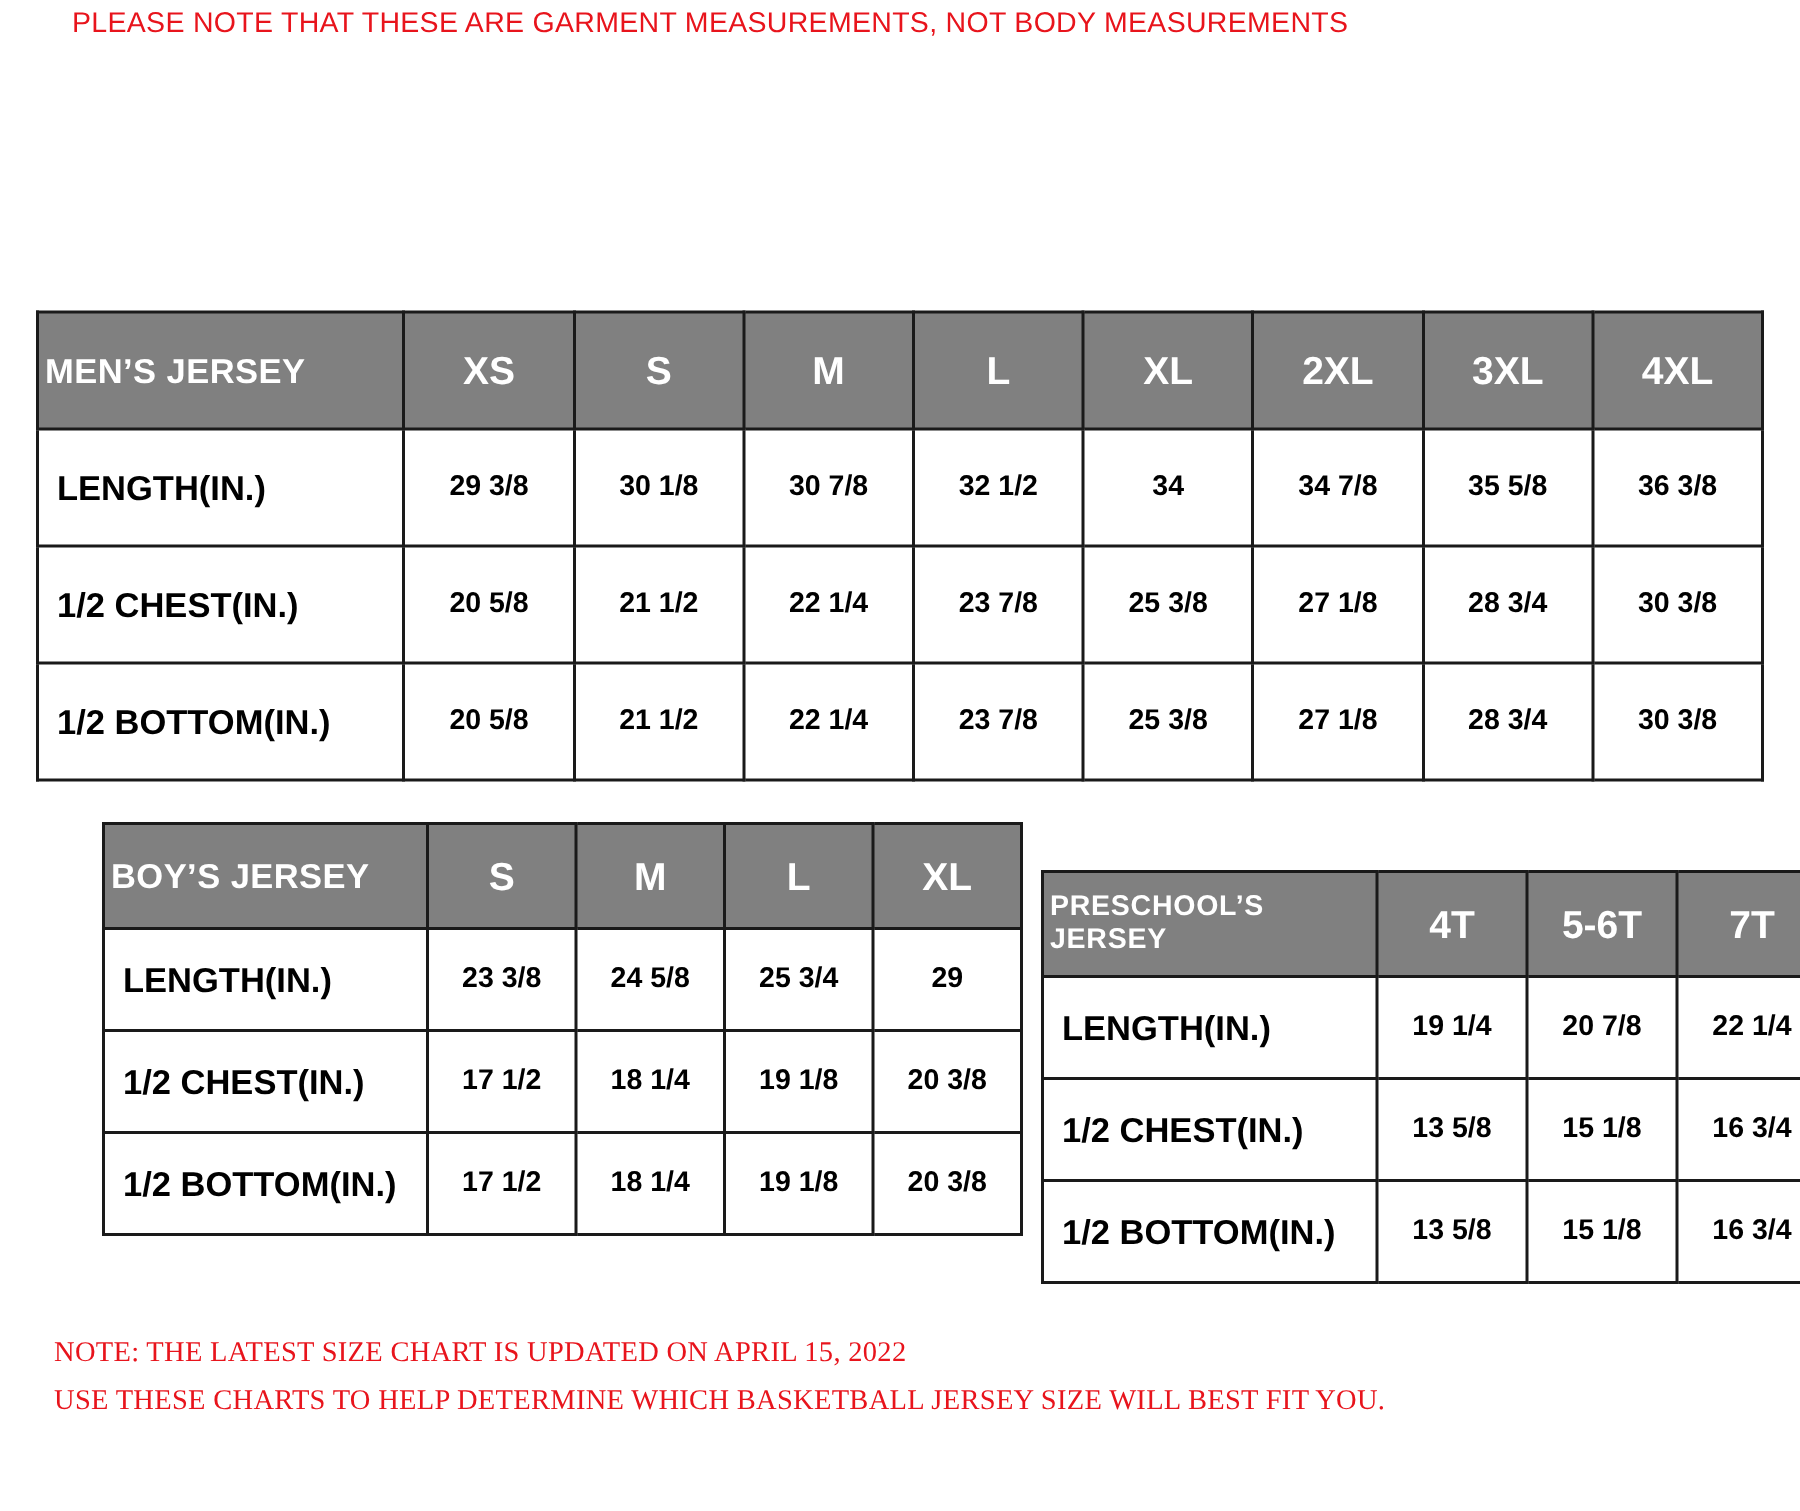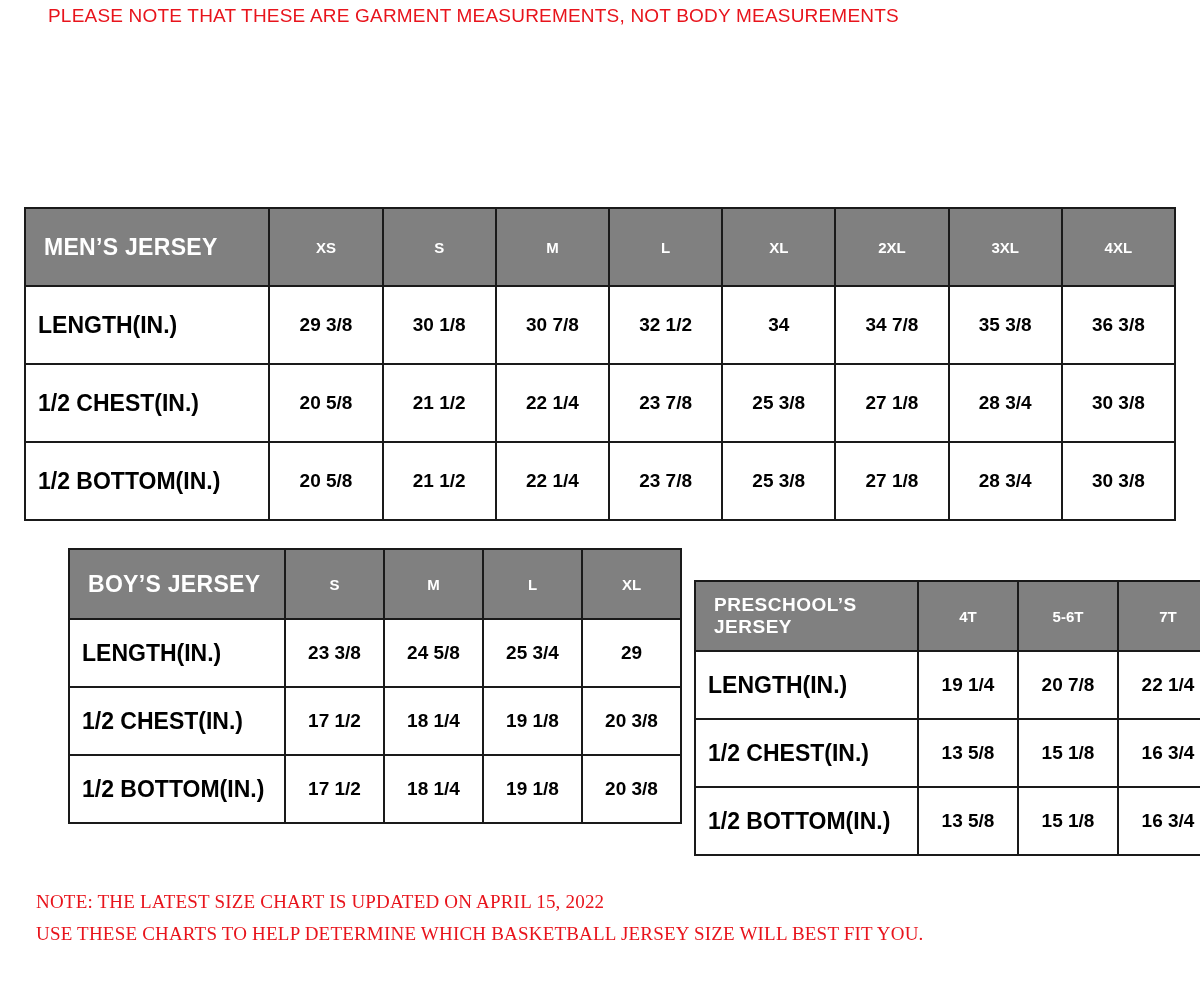--- a/index.html
+++ b/index.html
@@ -51,24 +51,24 @@
   }
   .hdr-row td, .hdr-row th {
     background: #808080;
     color: #ffffff;
     font-weight: bold;
   }
   .hdr-label {
     font-size: 23px;
     letter-spacing: 0.3px;
     text-align: left;
-    padding-left: 18px;
+    padding-left: 4px;
   }
   .hdr-size {
-    font-size: 15px;
+    font-size: 26px;
     text-align: center;
   }
   .row-label {
     font-size: 23px;
     text-align: left;
     padding-left: 12px;
     white-space: nowrap;
   }
   .cell-val {
     font-size: 19px;
@@ -163,21 +163,21 @@
     </thead>
     <tbody>
       <tr>
         <td class="row-label">LENGTH(IN.)</td>
         <td class="cell-val">29  3/8</td>
         <td class="cell-val">30  1/8</td>
         <td class="cell-val">30  7/8</td>
         <td class="cell-val">32  1/2</td>
         <td class="cell-val">34</td>
         <td class="cell-val">34  7/8</td>
-        <td class="cell-val">35  3/8</td>
+        <td class="cell-val">35  5/8</td>
         <td class="cell-val">36  3/8</td>
       </tr>
       <tr>
         <td class="row-label">1/2  CHEST(IN.)</td>
         <td class="cell-val">20  5/8</td>
         <td class="cell-val">21  1/2</td>
         <td class="cell-val">22  1/4</td>
         <td class="cell-val">23  7/8</td>
         <td class="cell-val">25  3/8</td>
         <td class="cell-val">27  1/8</td>

